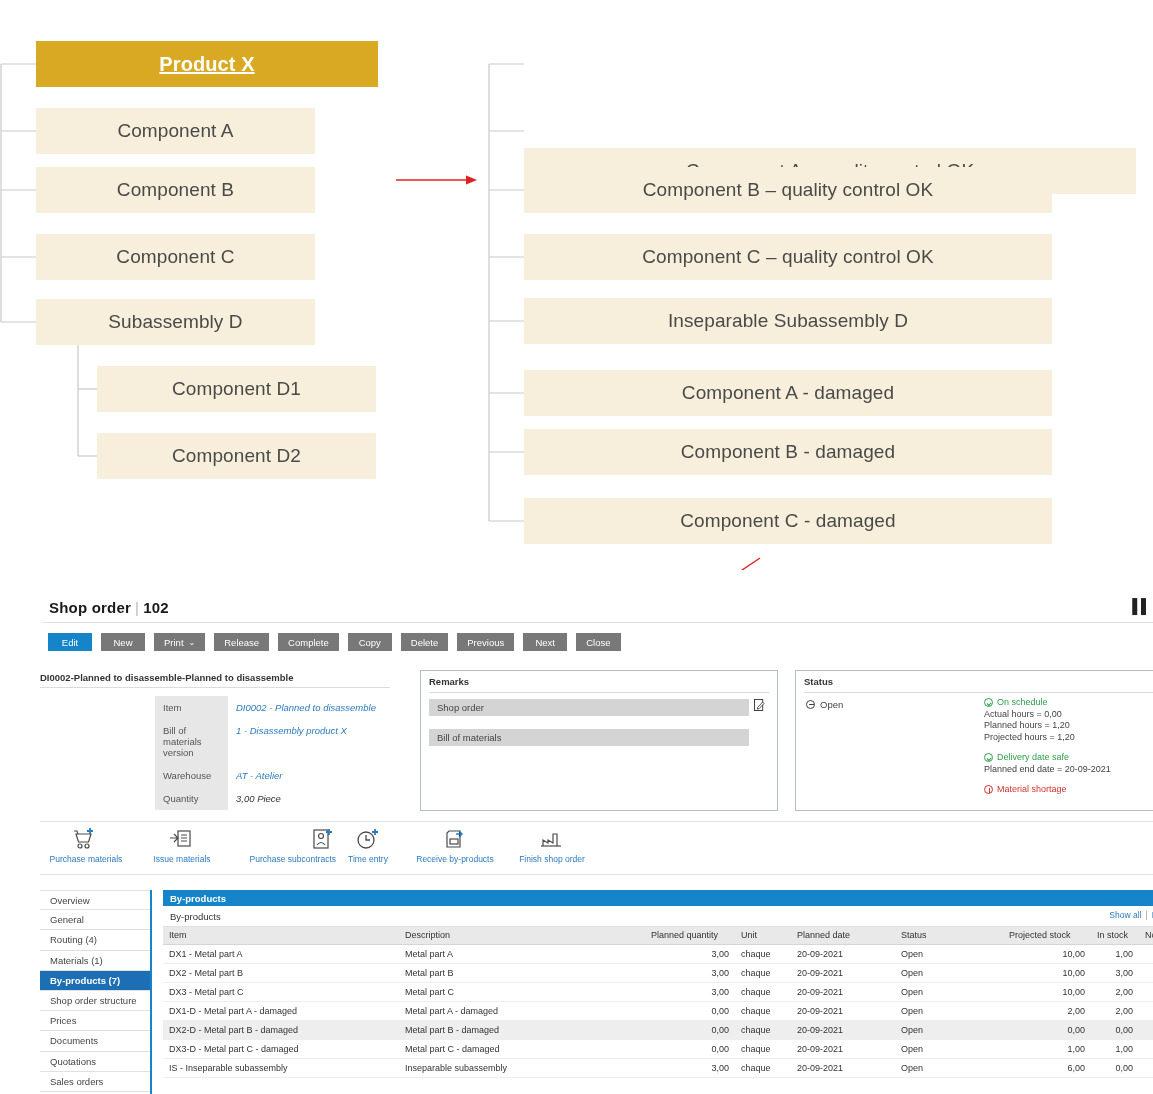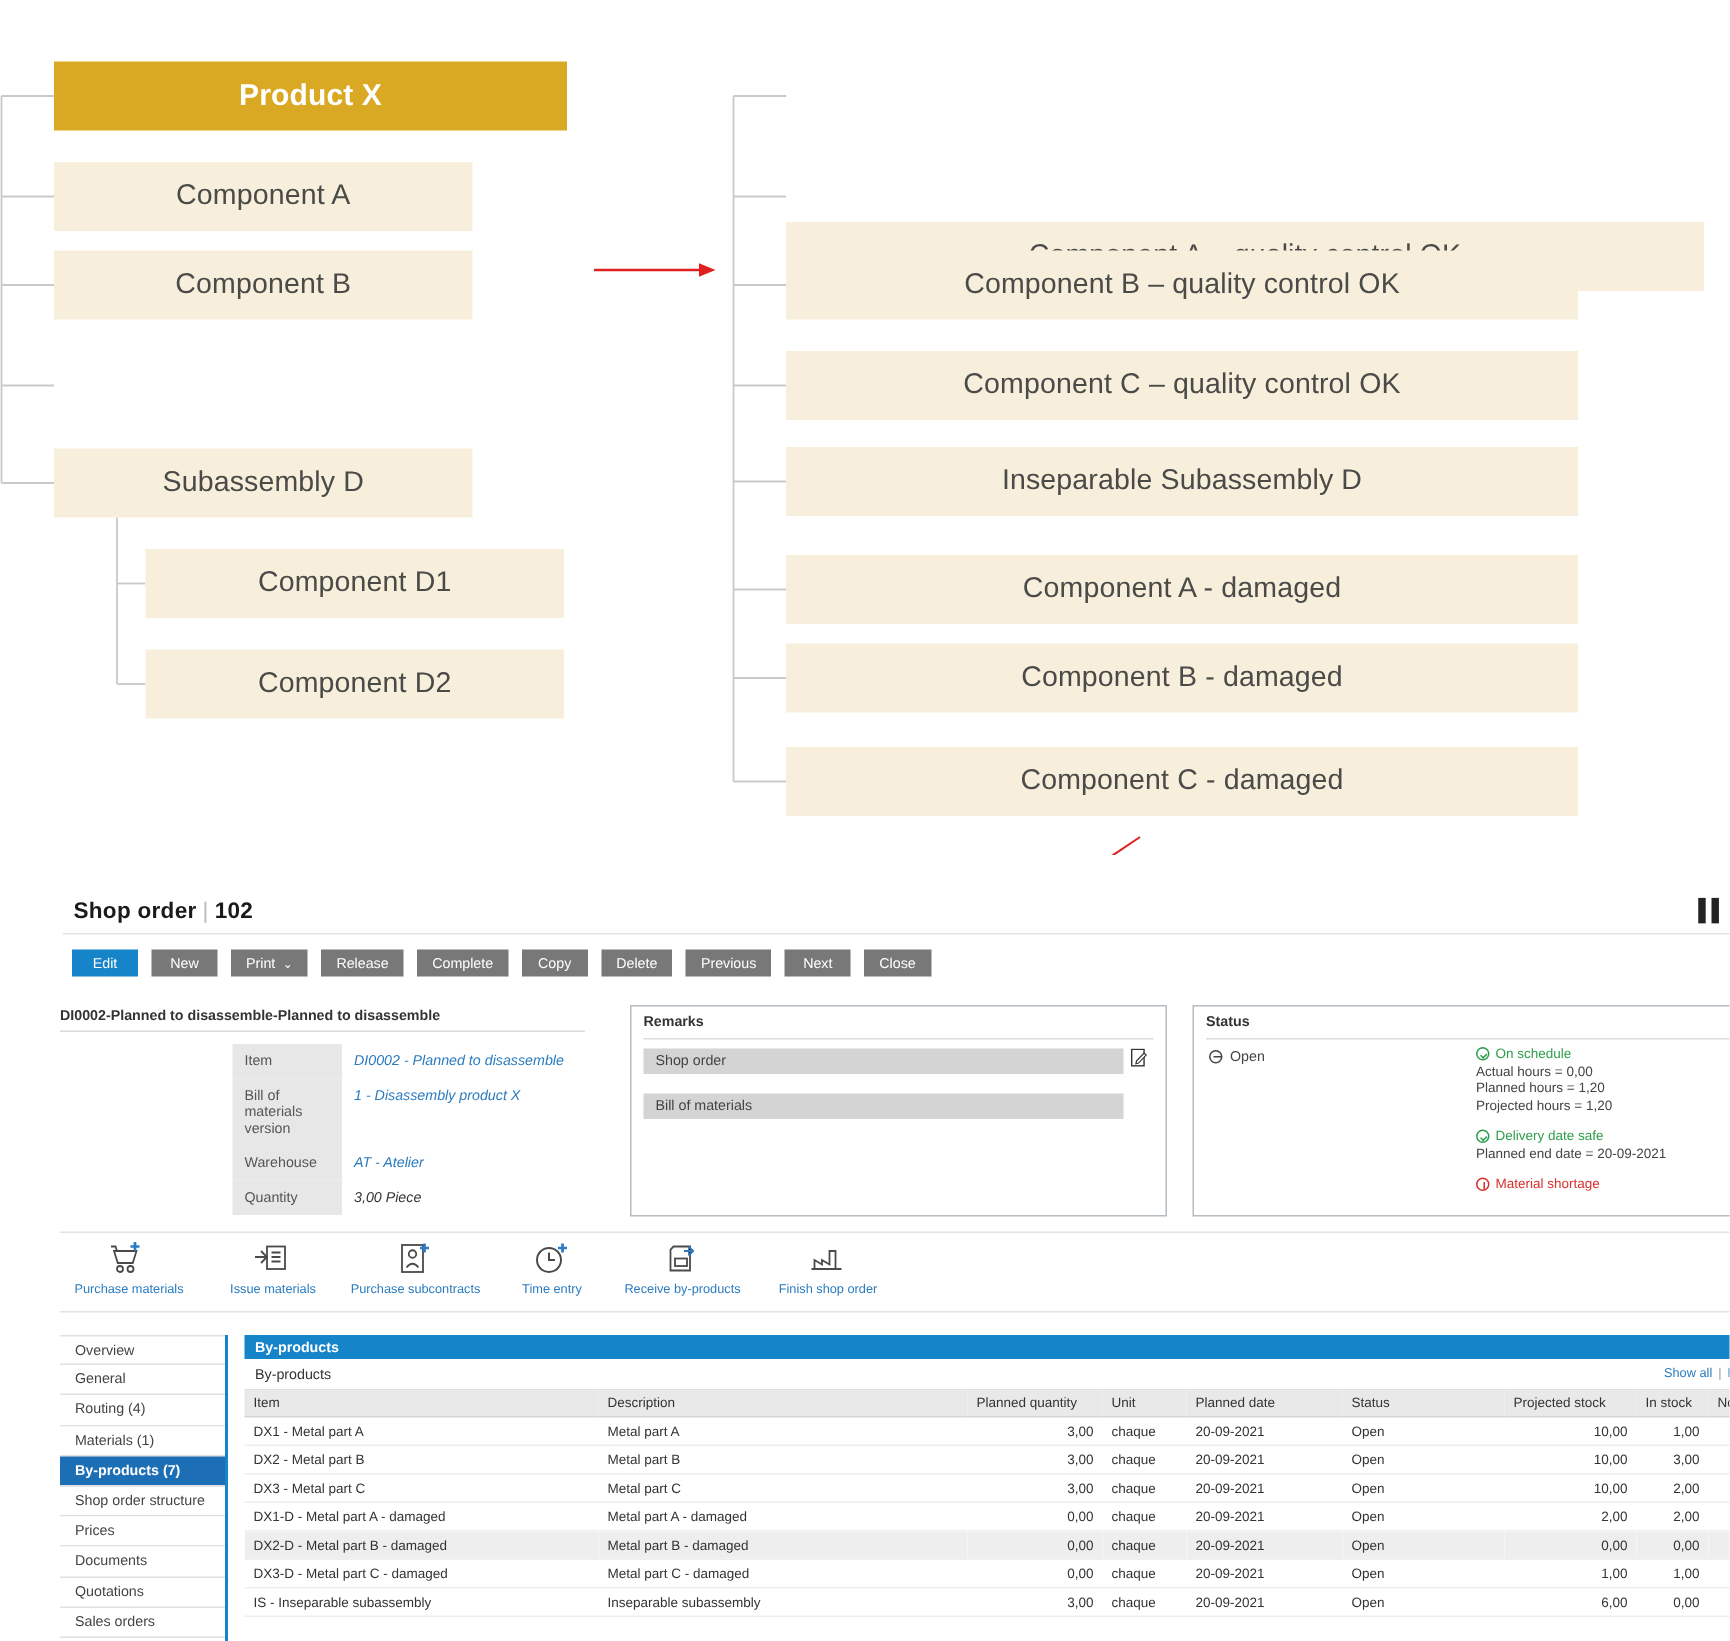--- a/index.html
+++ b/index.html
@@ -227,23 +227,24 @@
       <line x1="396" y1="180" x2="466" y2="180" stroke="#e02020" stroke-width="1.6"></line>
       <polygon points="466,175.5 477,180 466,184.5" fill="#e02020"></polygon>
     </g>
 
     <g>
       <line x1="760" y1="558" x2="236" y2="910" stroke="#e02020" stroke-width="1.4"></line>
       <polygon points="226,917 243,904 240,914 248,915" fill="#e02020"></polygon>
     </g>
   </svg>
 
-  <div class="node root" style="left:36px;  top:41px;  width:342px; height:46px;">Product X</div>
+  <div class="node root" style="left:36px;  top:41px;  width:342px; height:46px;text-decoration:underline;">Product X</div>
   <div class="node leaf" style="left:36px;  top:108px; width:279px; height:46px;">Component A</div>
   <div class="node leaf" style="left:36px;  top:167px; width:279px; height:46px;">Component B</div>
+  <div class="node leaf" style="left:36px;  top:234px; width:279px; height:46px;">Component C</div>
   <div class="node leaf" style="left:36px;  top:299px; width:279px; height:46px;">Subassembly D</div>
   <div class="node leaf" style="left:97px;  top:366px; width:279px; height:46px;">Component D1</div>
   <div class="node leaf" style="left:97px;  top:433px; width:279px; height:46px;">Component D2</div>
 
   <div class="node leaf" style="left:524px; top:108px; width:612px; height:46px;margin-top:40px;">Component A – quality control OK</div>
   <div class="node leaf" style="left:524px; top:167px; width:528px; height:46px;">Component B – quality control OK</div>
   <div class="node leaf" style="left:524px; top:234px; width:528px; height:46px;">Component C – quality control OK</div>
   <div class="node leaf" style="left:524px; top:298px; width:528px; height:46px;">Inseparable Subassembly D</div>
   <div class="node leaf" style="left:524px; top:370px; width:528px; height:46px;">Component A - damaged</div>
   <div class="node leaf" style="left:524px; top:429px; width:528px; height:46px;">Component B - damaged</div>
@@ -386,21 +387,21 @@
       <svg width="26" height="24" viewBox="0 0 26 24">
         <g fill="none" stroke="#4a4a4a" stroke-width="1.2">
           <rect x="9" y="4" width="12" height="15"></rect>
           <path d="M12 8 h6 M12 11 h6 M12 14 h6"></path>
           <path d="M1 11 h8 M5 7 l4 4 l-4 4"></path>
         </g>
       </svg>
       <span class="lbl">Issue materials</span>
     </div>
 
-    <div class="action" style="left:218px;">
+    <div class="action" style="left:218px;align-items:flex-end;">
       <svg width="26" height="24" viewBox="0 0 26 24">
         <g fill="none" stroke="#4a4a4a" stroke-width="1.2">
           <rect x="4" y="3" width="14" height="18"></rect>
           <circle cx="11" cy="9" r="2.5"></circle>
           <path d="M7 18 q4 -5 8 0"></path>
         </g>
         <g stroke="#2a7bbf" stroke-width="1.8">
             <path d="M19 2 v6 M16 5 h6"></path>
           </g>
       </svg>

